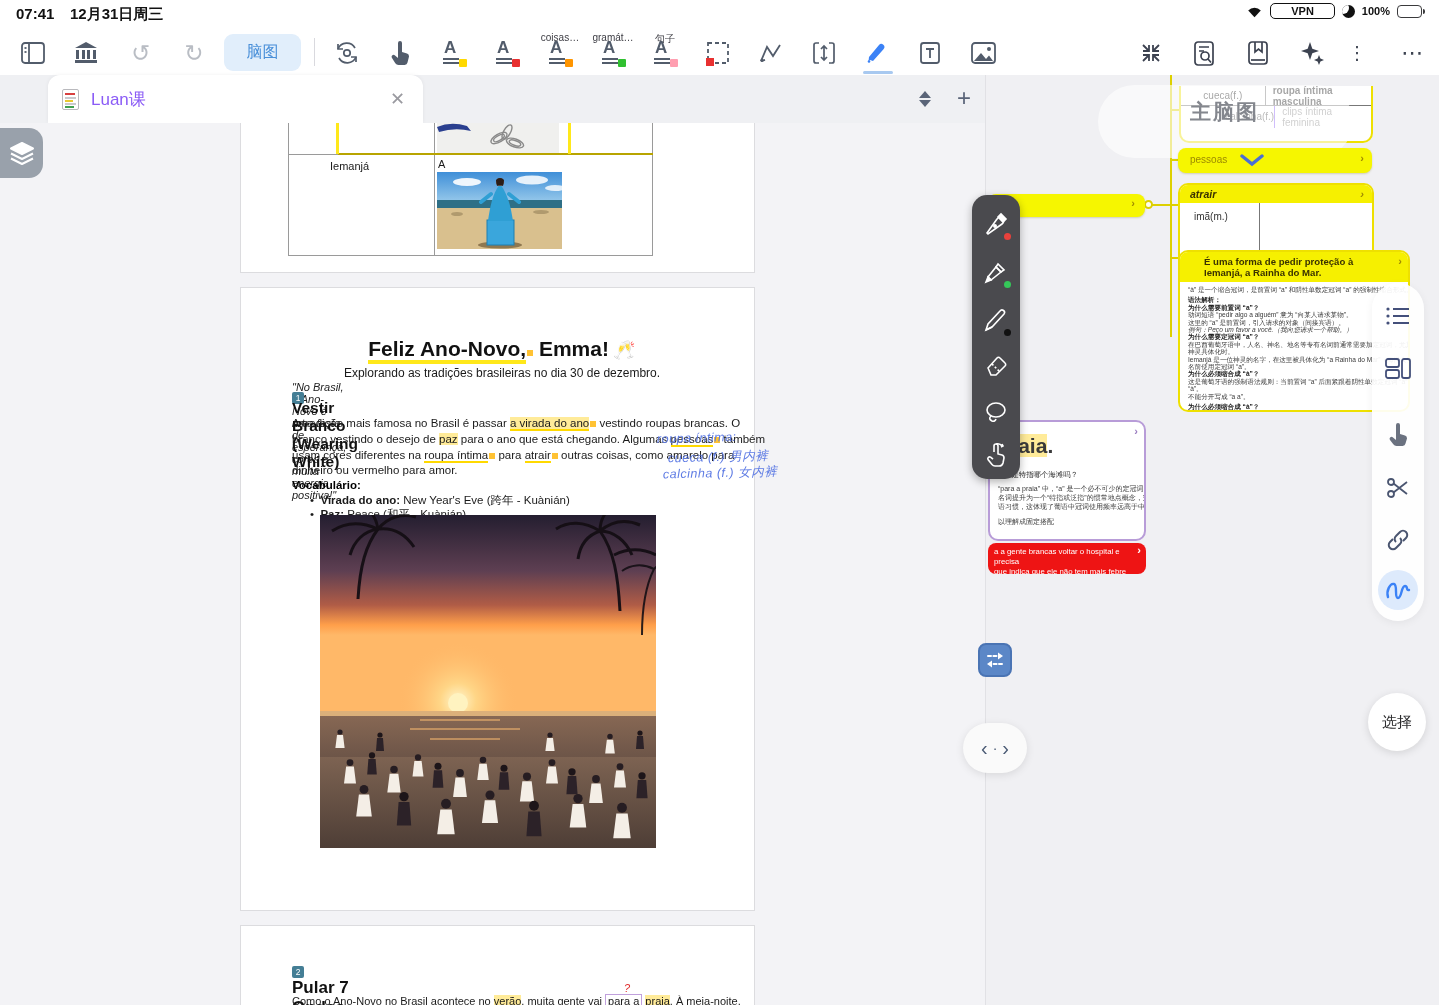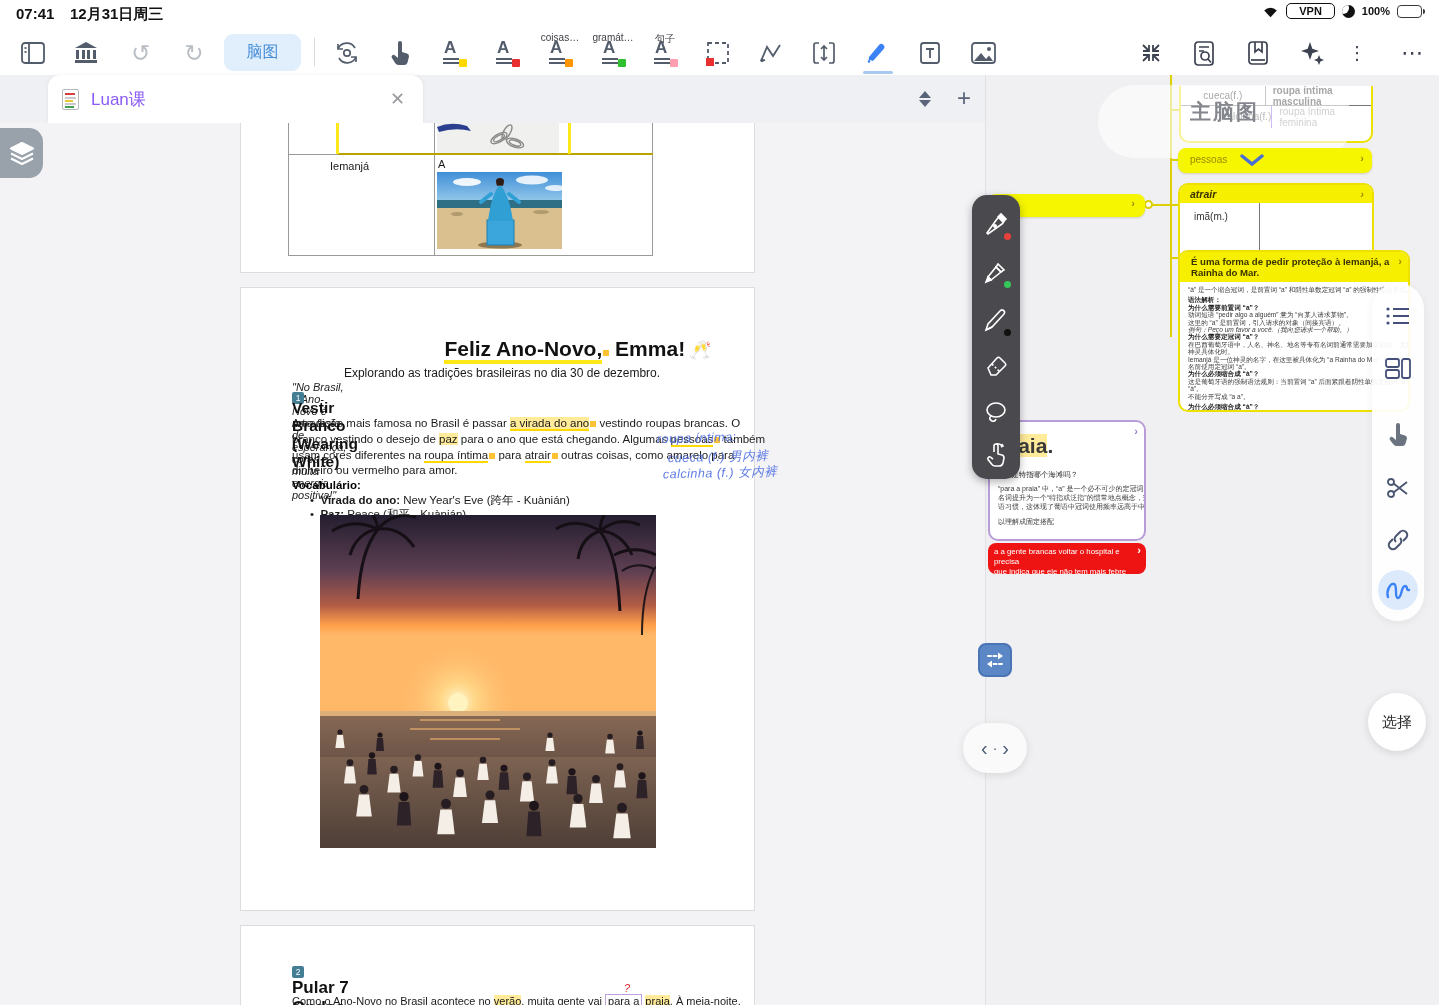--- a/index.html
+++ b/index.html
@@ -4,21 +4,21 @@
 <style>
   html,body{margin:0;padding:0;background:#ffffff;}
   *{box-sizing:border-box;font-family:"Liberation Sans","DejaVu Sans",sans-serif;}
   #app{position:relative;width:1439px;height:1005px;overflow:hidden;background:#fff;}
   .abs{position:absolute;}
   
   #statusbar{left:0;top:0;width:1439px;height:26px;background:#fff;color:#111;}
   .sb-time{left:16px;top:5px;font-size:15px;font-weight:bold;}
   .sb-date{left:70px;top:5px;font-size:15px;font-weight:bold;}
   .sb-right{right:14px;top:3px;display:flex;align-items:center;gap:7px;}
-  .vpn-badge{border:1.5px solid #111;border-radius:5px;font-size:11px;font-weight:bold;padding:0 12px;line-height:14px;}
+  .vpn-badge{border:1.5px solid #111;border-radius:5px;font-size:11px;font-weight:bold;padding:0 20px;line-height:14px;}
   .moon{width:13px;height:13px;border-radius:50%;background:#111;position:relative;overflow:hidden;}
   .moon:after{content:"";position:absolute;left:-5px;top:-3px;width:12px;height:12px;border-radius:50%;background:#fff;}
   .batt-body{width:25px;height:13px;border:1.5px solid #3a3a3c;border-radius:4px;padding:1.5px;}
   .batt-fill{width:100%;height:100%;background:#111;border-radius:2px;}
   .batt-tip{width:2px;height:5px;background:#3a3a3c;border-radius:0 2px 2px 0;margin-left:1px;}
   .sb-pct{font-size:11px;font-weight:bold;}
   
   #toolbar{left:0;top:26px;width:1439px;height:49px;background:#fff;}
   .tbtn{position:absolute;top:10px;width:34px;height:34px;display:flex;align-items:center;justify-content:center;color:#525c6b;}
   .tbtn svg{display:block;}
@@ -335,21 +335,21 @@
       <rect x="50" y="48" width="27" height="25" fill="#3aa6dc" stroke="#1f7fb0" stroke-width="1"></rect>
       <path d="M63 12 C55 22 53 36 51 49 L76 49 C74 36 71 22 63 12 Z" fill="#2f9fd4"></path>
       <path d="M54 22 L44 30 M72 22 L82 30" stroke="#2f9fd4" stroke-width="4" stroke-linecap="round"></path>
       <circle cx="63" cy="10" r="4" fill="#6b4a3a"></circle>
       <path d="M59 8 q4 -4 8 0 l-1 6 q-3 -2 -6 0 Z" fill="#2a1d18"></path>
     </svg>
   </div>
 
   <div class="page" style="left:240px;top:287px;width:515px;height:624px"></div>
   <div class="abs" style="z-index:2">
-    <div class="abs" style="left:292px;top:337px;width:420px;text-align:right">
+    <div class="abs" style="left:292px;top:337px;width:420px;text-align:center">
       <span class="ttl ttl-underline">Feliz Ano-Novo,</span><span class="hl-handle"></span><span class="ttl"> Emma!</span>
       <span style="font-size:18px">🥂</span>
     </div>
     <div class="abs" style="left:292px;top:366px;width:420px;text-align:center;font-size:12px;color:#1a1a1a">Explorando as tradições brasileiras no dia 30 de dezembro.</div>
     <div class="abs" style="left:292px;top:381px;font-size:11px;font-style:italic;color:#222">"No Brasil, o Ano-Novo é uma festa de esperança, cores e muita energia positiva!"</div>
     <div class="num-badge" style="left:292px;top:392px">1</div>
     <div class="abs h2" style="left:292px;top:399px">Vestir Branco (Wearing White)</div>
 
     <div class="body-line" style="left:292px;top:417px"><span>A tradição mais famosa no Brasil é passar </span><span class="mk un">a virada do ano</span><span class="hl-handle"></span><span> vestindo roupas brancas. O</span></div>
     <div class="body-line" style="left:292px;top:433px"><span>branco vestindo o desejo de </span><span class="mk">paz</span><span> para o ano que está chegando. Algumas </span><span class="un">pessoas</span><span class="hl-handle"></span><span> também</span></div>
@@ -461,21 +461,21 @@
   <div class="mm-line" style="left:1152px;top:204px;width:18px;height:2px"></div>
   <div class="mm-circ" style="left:1144px;top:200px"></div>
 
   <div class="mm-card" style="left:1179px;top:86px;width:194px;height:57px;border-radius:0 0 10px 10px;border-top:none">
     <div class="mm-row" style="border-bottom:1px solid #777;height:20px;align-items:center">
       <span style="width:96px;text-align:center;border-right:1px solid #777;height:100%;line-height:20px">cueca(f.)</span>
       <span style="padding-left:7px;font-weight:bold">roupa íntima masculina</span>
     </div>
     <div class="mm-row" style="height:22px;align-items:center">
       <span style="width:96px;text-align:right;border-right:1px solid #8b5cf6;height:100%;line-height:22px;color:#555">calcinha(f.)</span>
-      <span style="padding-left:7px;color:#8a8a8a">roupa íntima feminina</span>
+      <span style="padding-left:7px;color:#8a8a8a">clips íntima feminina</span>
     </div>
   </div>
 
   <div class="white-blob" style="left:1098px;top:85px;width:255px;height:73px"></div>
   <div class="abs watermark" style="left:1190px;top:98px">主脑图</div>
 
   <div class="mm-node" style="left:1178px;top:148px;width:194px;height:25px">
     <span style="position:absolute;left:12px;top:6px;font-size:10px;color:#9c8a00">pessoas</span>
     <svg style="position:absolute;left:62px;top:5px" width="24" height="15" viewBox="0 0 24 15">
         <path d="M2 3 L12 11 22 3" fill="none" stroke="#4a6fd4" stroke-width="3.4" stroke-linecap="round"></path>
@@ -484,21 +484,21 @@
   </div>
 
   <div class="mm-card" style="left:1178px;top:183px;width:196px;height:86px">
     <div class="mm-hdr" style="position:relative"><span>atrair</span><span class="chev" style="right:8px;top:3px">›</span></div>
     <div style="display:flex;height:66px">
       <div style="width:80px;border-right:1px solid #777;font-size:10px;color:#333;padding:8px 0 0 14px">imã(m.)</div>
     </div>
   </div>
 
   <div class="mm-card" style="left:1178px;top:250px;width:232px;height:162px">
-    <div class="mm-hdr" style="font-style:normal;position:relative;font-size:9.6px;padding:4px 14px 4px 11px"><span>É uma forma de pedir proteção à Iemanjá, a Rainha do Mar.</span><span class="chev" style="right:6px;top:3px">›</span></div>
+    <div class="mm-hdr" style="font-style:normal;position:relative;font-size:9.6px;padding:4px 14px 4px 24px"><span>É uma forma de pedir proteção à Iemanjá, a Rainha do Mar.</span><span class="chev" style="right:6px;top:3px">›</span></div>
     <div style="padding:4px 6px 0 8px">
       <div class="gc-line">“à” 是一个缩合冠词，是前置词 “a” 和阴性单数定冠词 “a” 的强制性缩合形式。</div>
       <div class="gc-line gc-b" style="margin-top:3px">语法解析：</div>
       <div class="gc-line gc-b">为什么需要前置词 “a”？</div>
       <div class="gc-line">动词短语 “pedir algo a alguém” 意为 “向某人请求某物”。</div>
       <div class="gc-line">这里的 “a” 是前置词，引入请求的对象（间接宾语）。</div>
       <div class="gc-line" style="font-style:italic">例句：Peço um favor a você.（我向您请求一个帮助。）</div>
       <div class="gc-line gc-b">为什么需要定冠词 “a”？</div>
       <div class="gc-line">在巴西葡萄牙语中，人名、神名、地名等专有名词前通常需要加定冠词，尤其是在涉及隶属关系、需将</div>
       <div class="gc-line">神灵具体化时。</div>

